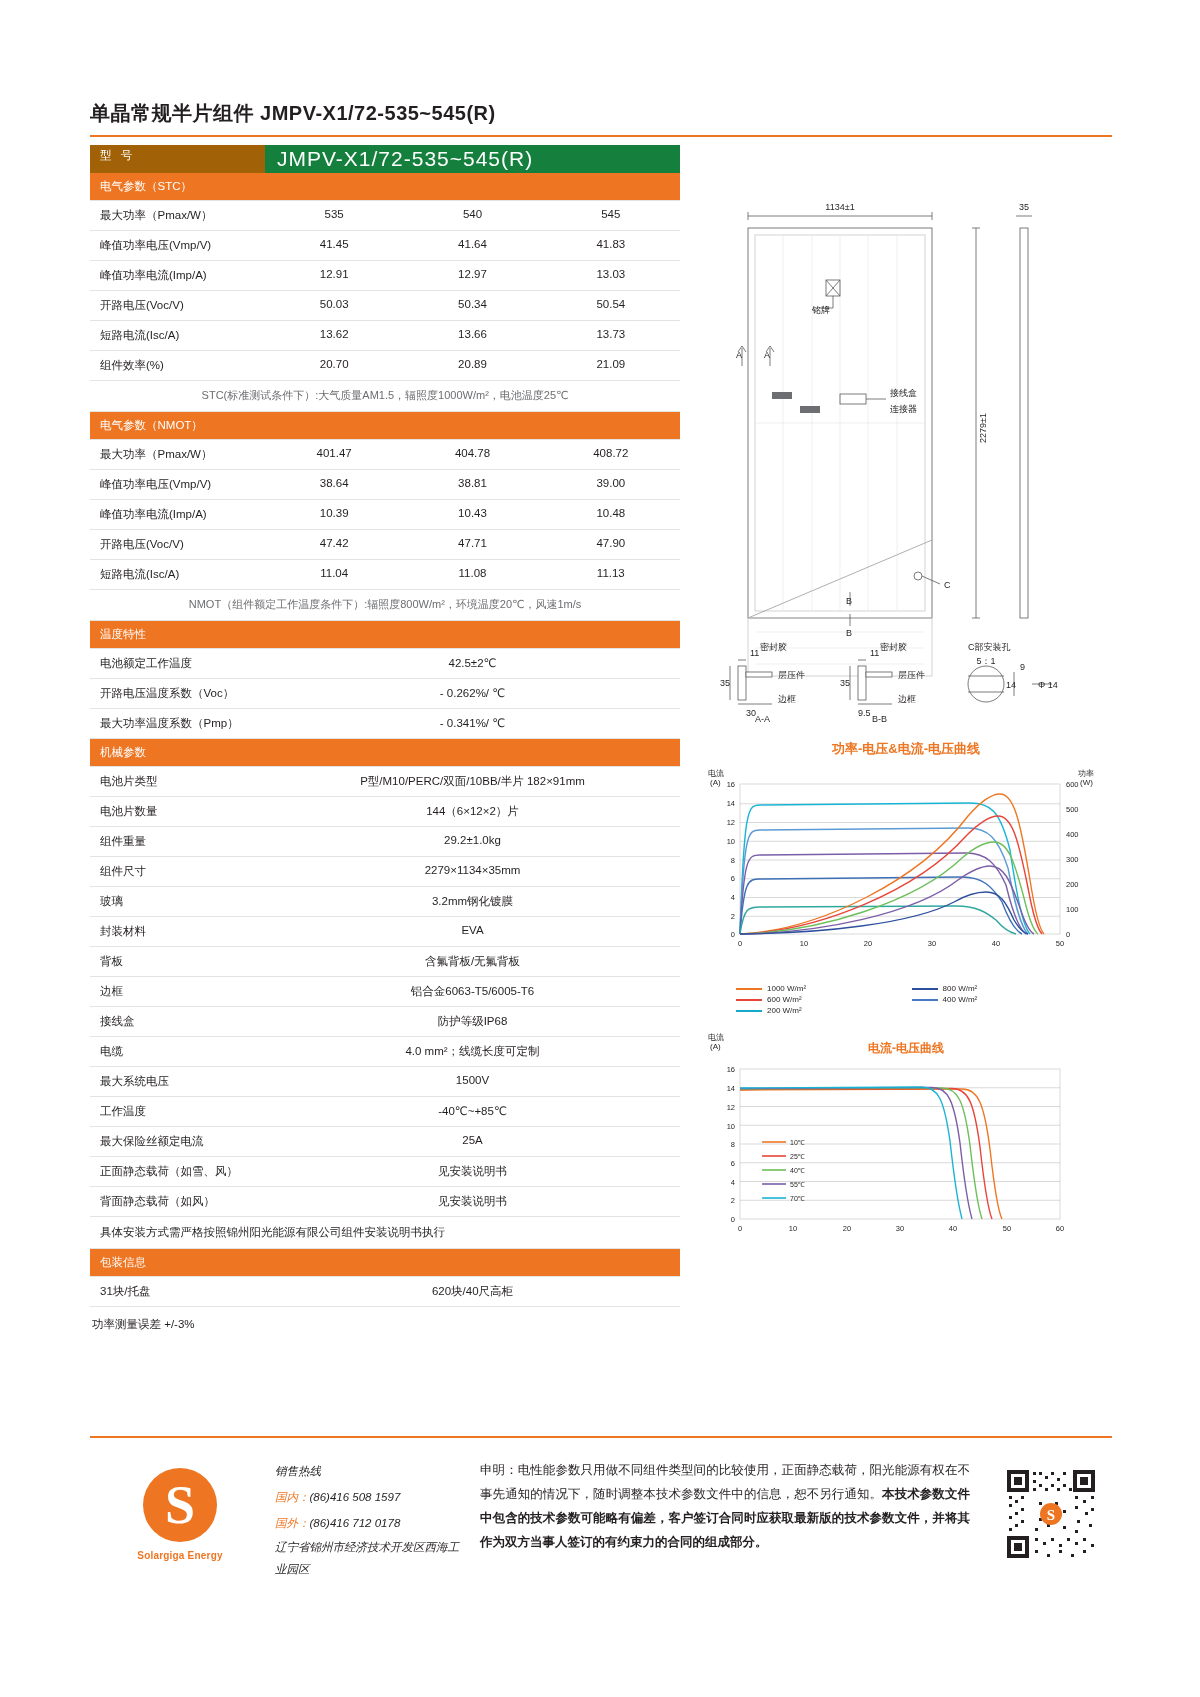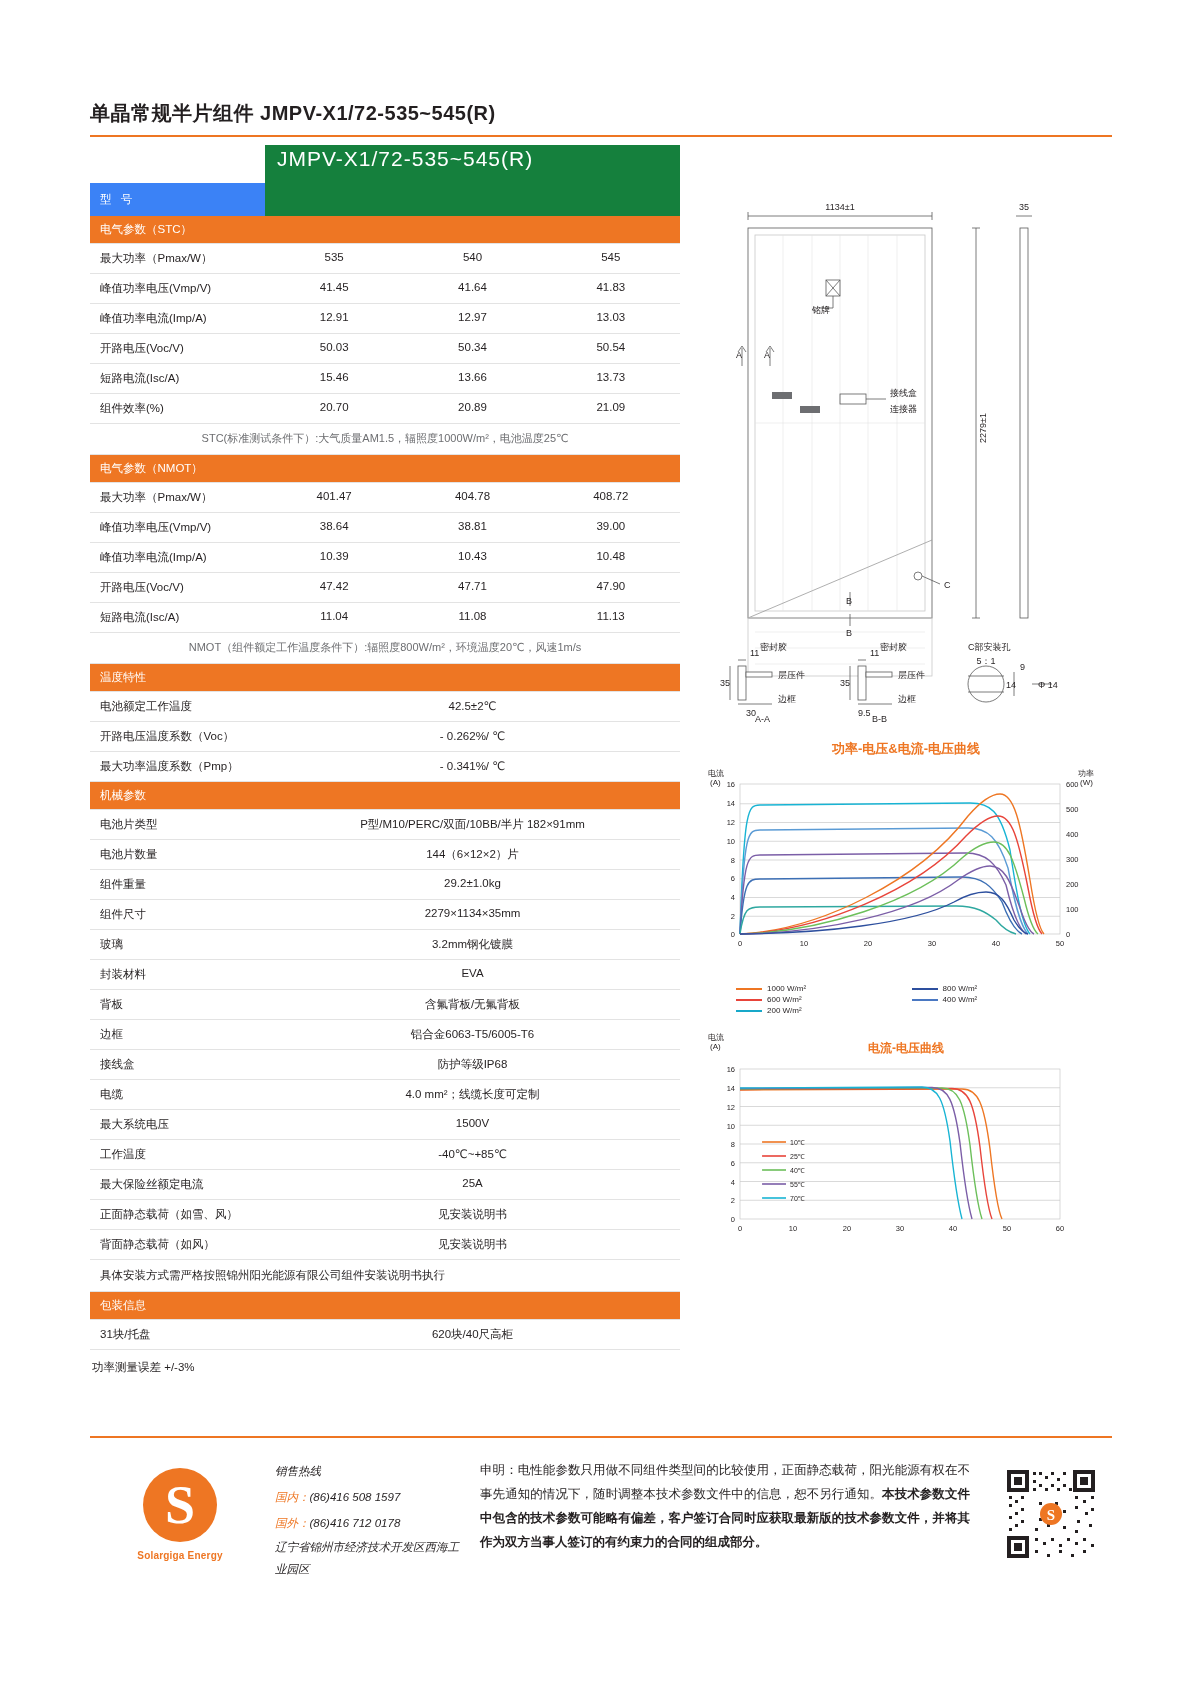--- a/index.html
+++ b/index.html
@@ -26,22 +26,22 @@
   
   .spec { position:absolute; left:90px; top:145px; width:590px; }
   .row { display:flex; width:100%; border-bottom:1px solid #e3e3e3; }
   .row:last-child { border-bottom:none; }
   .band {
     background:#ee7623; color:#ffffff; font-size:11.5px;
     padding:6px 10px; width:100%; margin:0;
   }
   .hdr-row { display:flex; width:100%; }
   .hdr-label {
-    width:175px; background:#3b82f6; color:#fff; font-size:11.5px;
-    padding:9px 10px; letter-spacing:3px;margin-top:38px;
+    width:175px; background:#a16207; color:#fff; font-size:11.5px;
+    padding:3px 10px; letter-spacing:3px;
   }
   .hdr-value {
     flex:1; background:#15803d; color:#fff; font-size:21px;
     padding:2px 12px; letter-spacing:1px;
   }
   .cell-label {
     width:175px; font-size:11.5px; padding:7px 10px; color:#231f20;
     background:#fff;
   }
   .cell-3 { flex:1; display:flex; }
@@ -140,21 +140,21 @@
       <div class="cell-label">开路电压(Voc/V)</div>
       <div class="cell-3">
         <div>50.03</div>
         <div>50.34</div>
         <div>50.54</div>
       </div>
     </div>
     <div class="row">
       <div class="cell-label">短路电流(Isc/A)</div>
       <div class="cell-3">
-        <div>15.46</div>
+        <div>13.62</div>
         <div>13.66</div>
         <div>13.73</div>
       </div>
     </div>
     <div class="row">
       <div class="cell-label">组件效率(%)</div>
       <div class="cell-3">
         <div>20.70</div>
         <div>20.89</div>
         <div>21.09</div>

